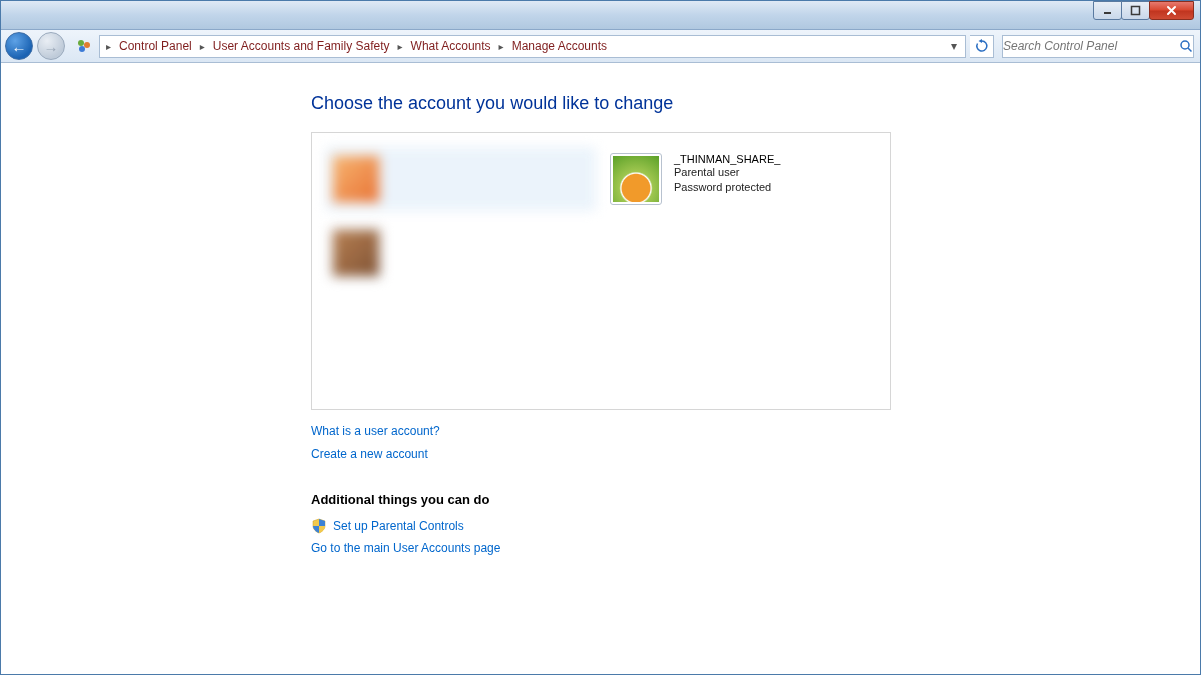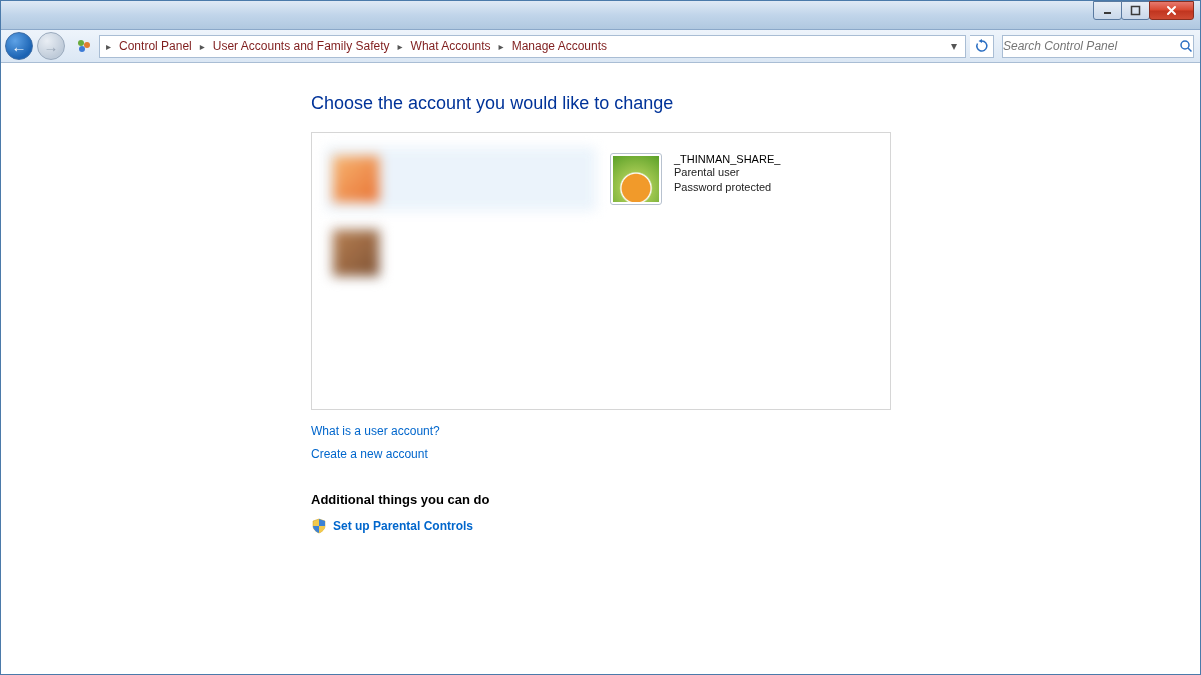--- a/index.html
+++ b/index.html
@@ -157,21 +157,20 @@
 
     .section-title {
       margin-top: 26px;
       font-size: 13px;
       font-weight: bold;
       color:#000;
     }
     .shield-link {
       display: flex; align-items:center; gap:6px;
       margin-top: 8px;
-      font-weight: bold;
     }
     .shield-icon { width:16px; height:16px; }
   </style>
 </head>
 <body>
 
 <div class="titlebar">
   <div class="win-buttons">
     <div class="win-btn">
       <svg width="11" height="11" viewBox="0 0 11 11">
@@ -283,15 +282,16 @@
 
     <div class="shield-link">
       <svg class="shield-icon" viewBox="0 0 16 16">
         <path d="M8 1 L14 3 V8 C14 11 11 14 8 15 C5 14 2 11 2 8 V3 Z" fill="#f2c94c" stroke="#c89b1e" stroke-width="0.5"></path>
         <path d="M8 1 L14 3 V8 L8 8 Z" fill="#3b82d6"></path>
         <path d="M8 8 L14 8 C14 11 11 14 8 15 Z" fill="#f2c94c"></path>
         <path d="M2 8 L8 8 V15 C5 14 2 11 2 8 Z" fill="#3b82d6"></path>
       </svg>
       <a href="#" class="link" style="display:inline">Set up Parental Controls</a>
     </div>
+    <a href="#" class="link">Go to the main User Accounts page</a>
 
   </div>
 </div>
 
 </body></html>

